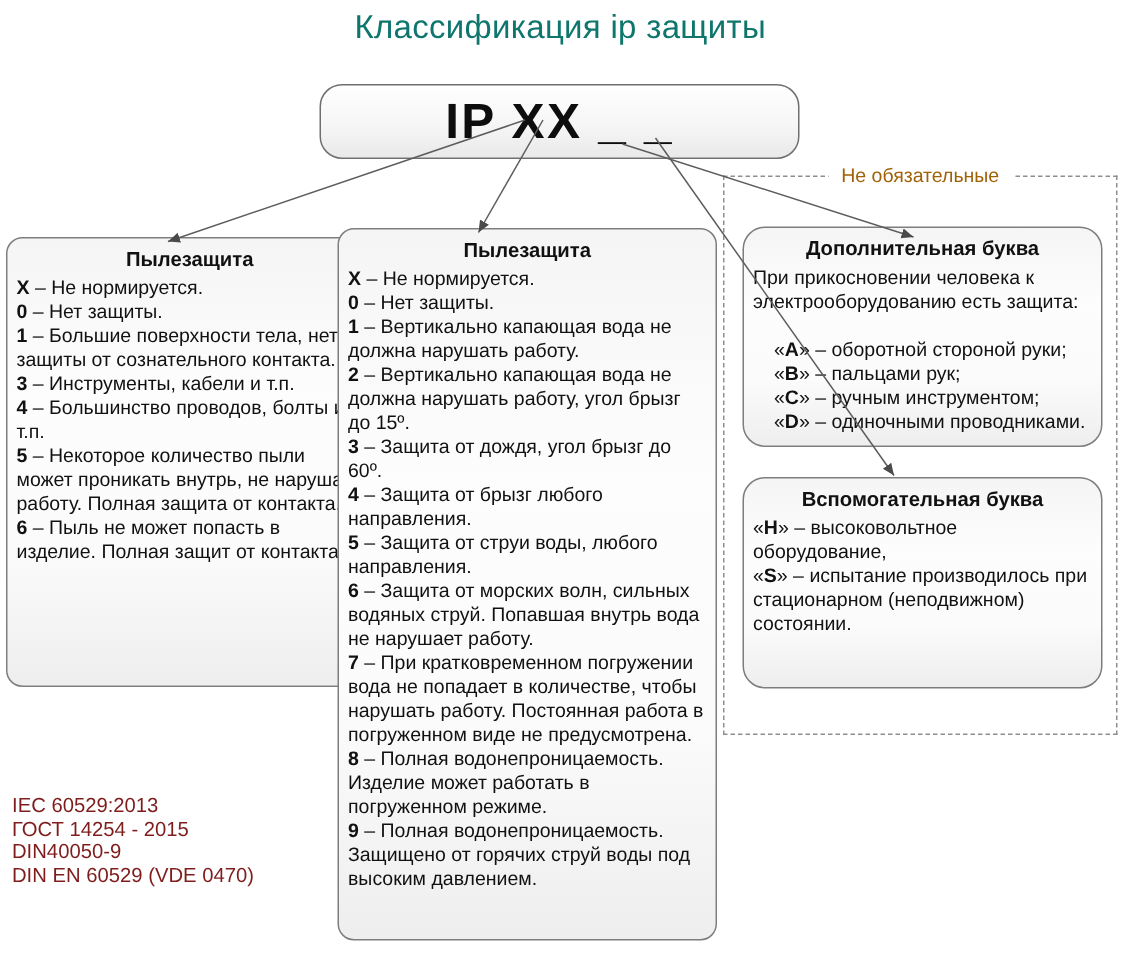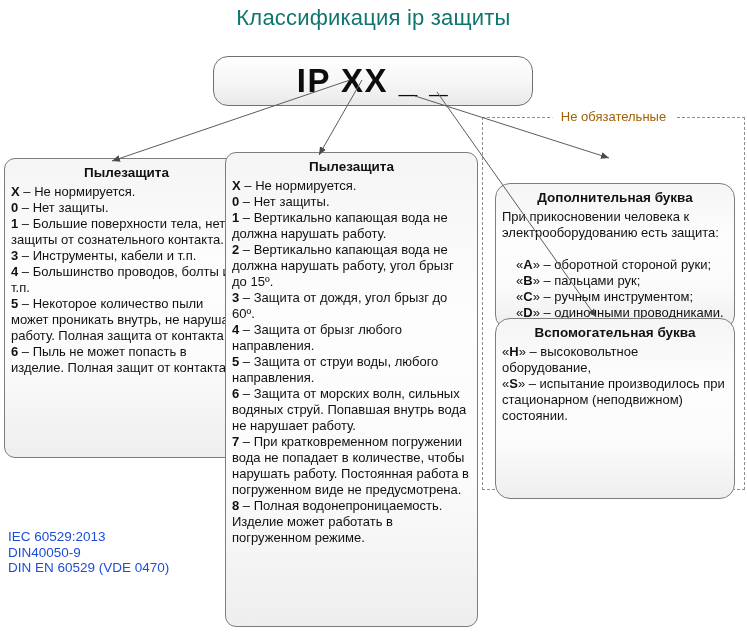--- a/index.html
+++ b/index.html
@@ -33,29 +33,29 @@
   .water { left:225px; top:152px; width:253px; height:475px; }
 
   .dashed-group {
     position:absolute; left:482px; top:117px; width:263px; height:373px;
     box-sizing:border-box; border:1px dashed #8f8f8f;
   }
   .dash-label {
     position:absolute; top:-9px; left:50%; transform:translateX(-50%);
     background:#fff; padding:0 9px; font-size:13px; white-space:nowrap; color:#a16207;
   }
-  .add { left:12px; top:33px;  width:240px; height:147px; border-radius:15px;margin-top:32px; }
-  .aux { left:12px; top:200px; width:240px; height:181px; border-radius:15px; }
+  .add { left:12px; top:33px;  width:240px; height:147px; border-radius:15px; }
+  .aux { left:12px; top:200px; width:240px; height:141px; border-radius:15px; }
   .add .intro { margin:0 0 16px 0; }
   .add .quoted-wrap { padding-left:14px; }
 
   .li { margin:0; }
   .standards {
     position:absolute; left:8px; top:529px;
-    font-size:13.5px; line-height:15.5px; color:#1d4ed8;
+    font-size:13.5px; line-height:15.5px; color:#7f1d1d;
   }
 
   svg.connectors { position:absolute; left:0; top:0; pointer-events:none; }
 </style>
 </head>
 <body>
 
 <div class="canvas">
 
   <div class="page-title">Классификация ip защиты</div>
@@ -83,20 +83,21 @@
         <div class="li"><b>X</b> – Не нормируется.</div>
         <div class="li"><b>0</b> – Нет защиты.</div>
         <div class="li"><b>1</b> – Вертикально капающая вода не должна нарушать работу.</div>
         <div class="li"><b>2</b> – Вертикально капающая вода не должна нарушать работу, угол брызг до 15º.</div>
         <div class="li"><b>3</b> – Защита от дождя, угол брызг до 60º.</div>
         <div class="li"><b>4</b> – Защита от брызг любого направления.</div>
         <div class="li"><b>5</b> – Защита от струи воды, любого направления.</div>
         <div class="li"><b>6</b> – Защита от морских волн, сильных водяных струй. Попавшая внутрь вода не нарушает работу.</div>
         <div class="li"><b>7</b> – При кратковременном погружении вода не попадает в количестве, чтобы нарушать работу. Постоянная работа в погруженном виде не предусмотрена.</div>
         <div class="li"><b>8</b> – Полная водонепроницаемость. Изделие может работать в погруженном режиме.</div>
+        <div class="li"><b>9</b> – Полная водонепроницаемость. Защищено от горячих струй воды под высоким давлением.</div>
       </div>
   </div>
 
   <div class="dashed-group">
     <span class="dash-label">Не обязательные</span>
 
     <div class="box add">
       <div class="box-title">Дополнительная буква</div>
       <div class="intro">При прикосновении человека к электрооборудованию есть защита:</div>
       <div class="quoted-wrap">
@@ -111,20 +112,21 @@
       <div class="box-title">Вспомогательная буква</div>
       <div>
           <div class="li">«<b>H</b>» – высоковольтное оборудование,</div>
           <div class="li">«<b>S</b>» – испытание производилось при стационарном (неподвижном) состоянии.</div>
         </div>
     </div>
   </div>
 
   <div class="standards">
       <div class="li">IEC 60529:2013</div>
+      <div class="li">ГОСТ 14254 - 2015</div>
       <div class="li">DIN40050-9</div>
       <div class="li">DIN EN 60529 (VDE 0470)</div>
     </div>
 
   <svg class="connectors" width="747" height="636" viewBox="0 0 747 636">
     <defs>
       <marker id="arw" markerWidth="10" markerHeight="9" refX="8" refY="4" orient="auto" markerUnits="userSpaceOnUse">
         <path d="M0,0.6 L8,4 L0,7.4 z" fill="#4a4a4a"></path>
       </marker>
     </defs>

